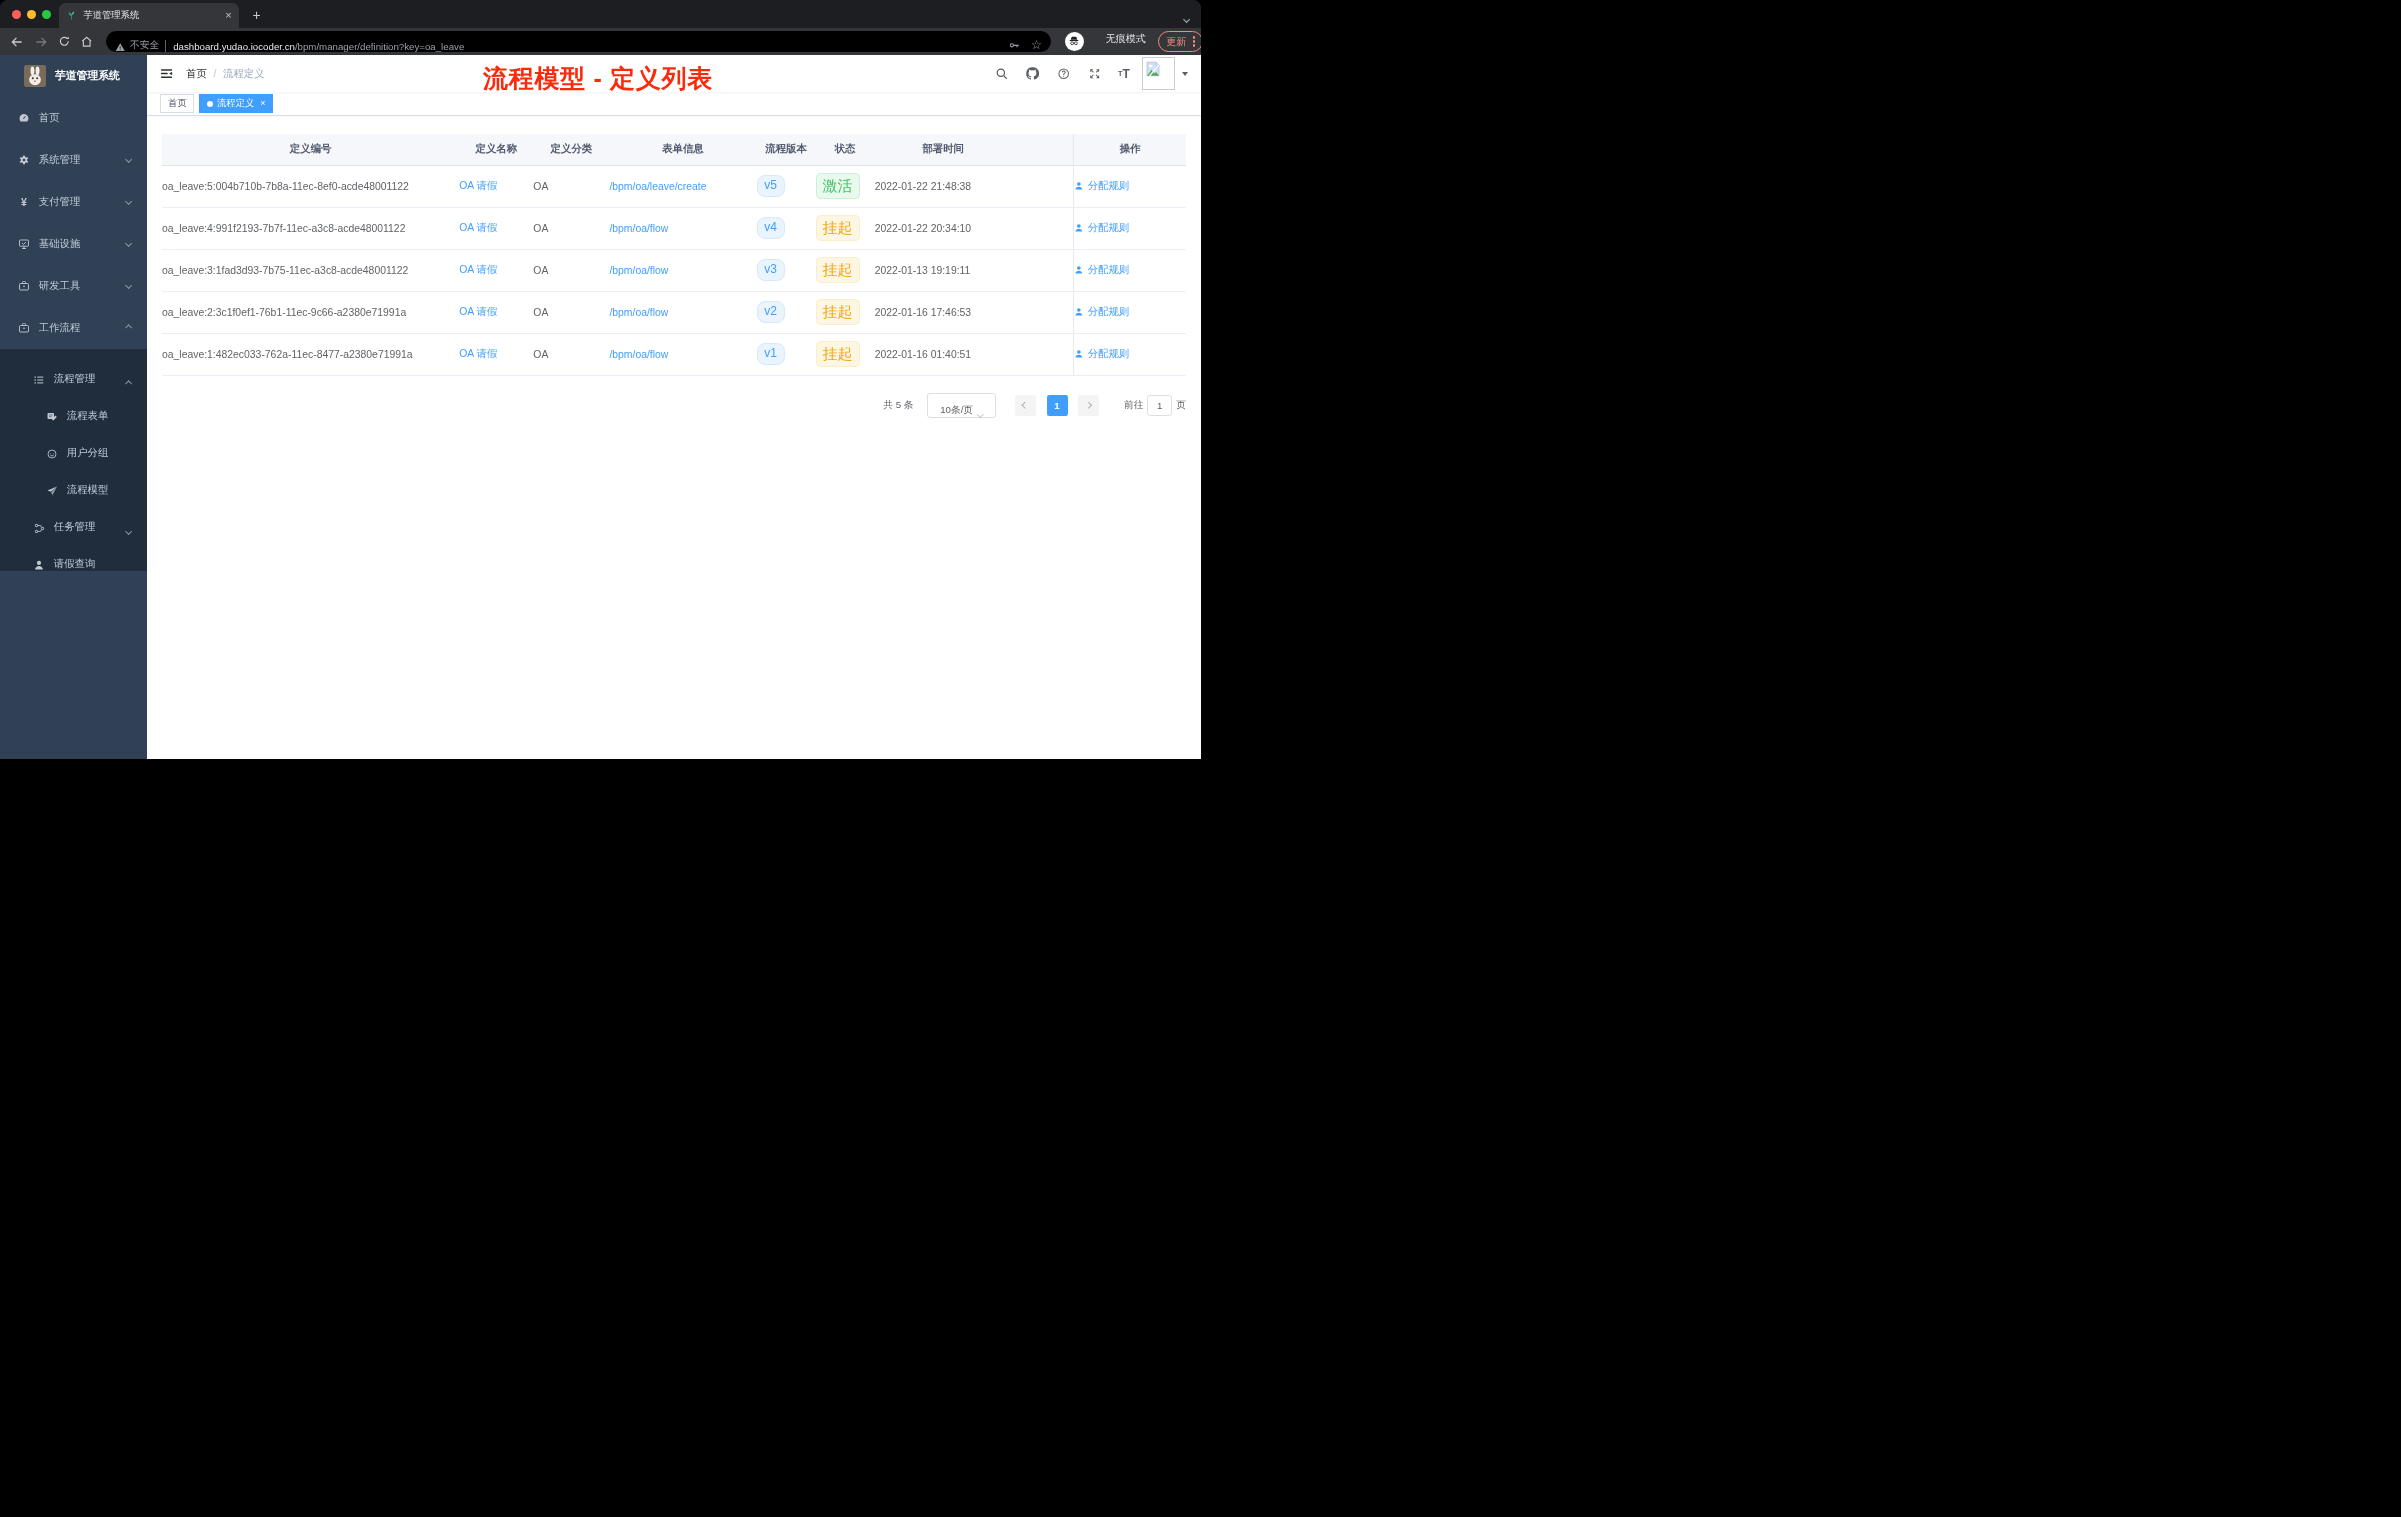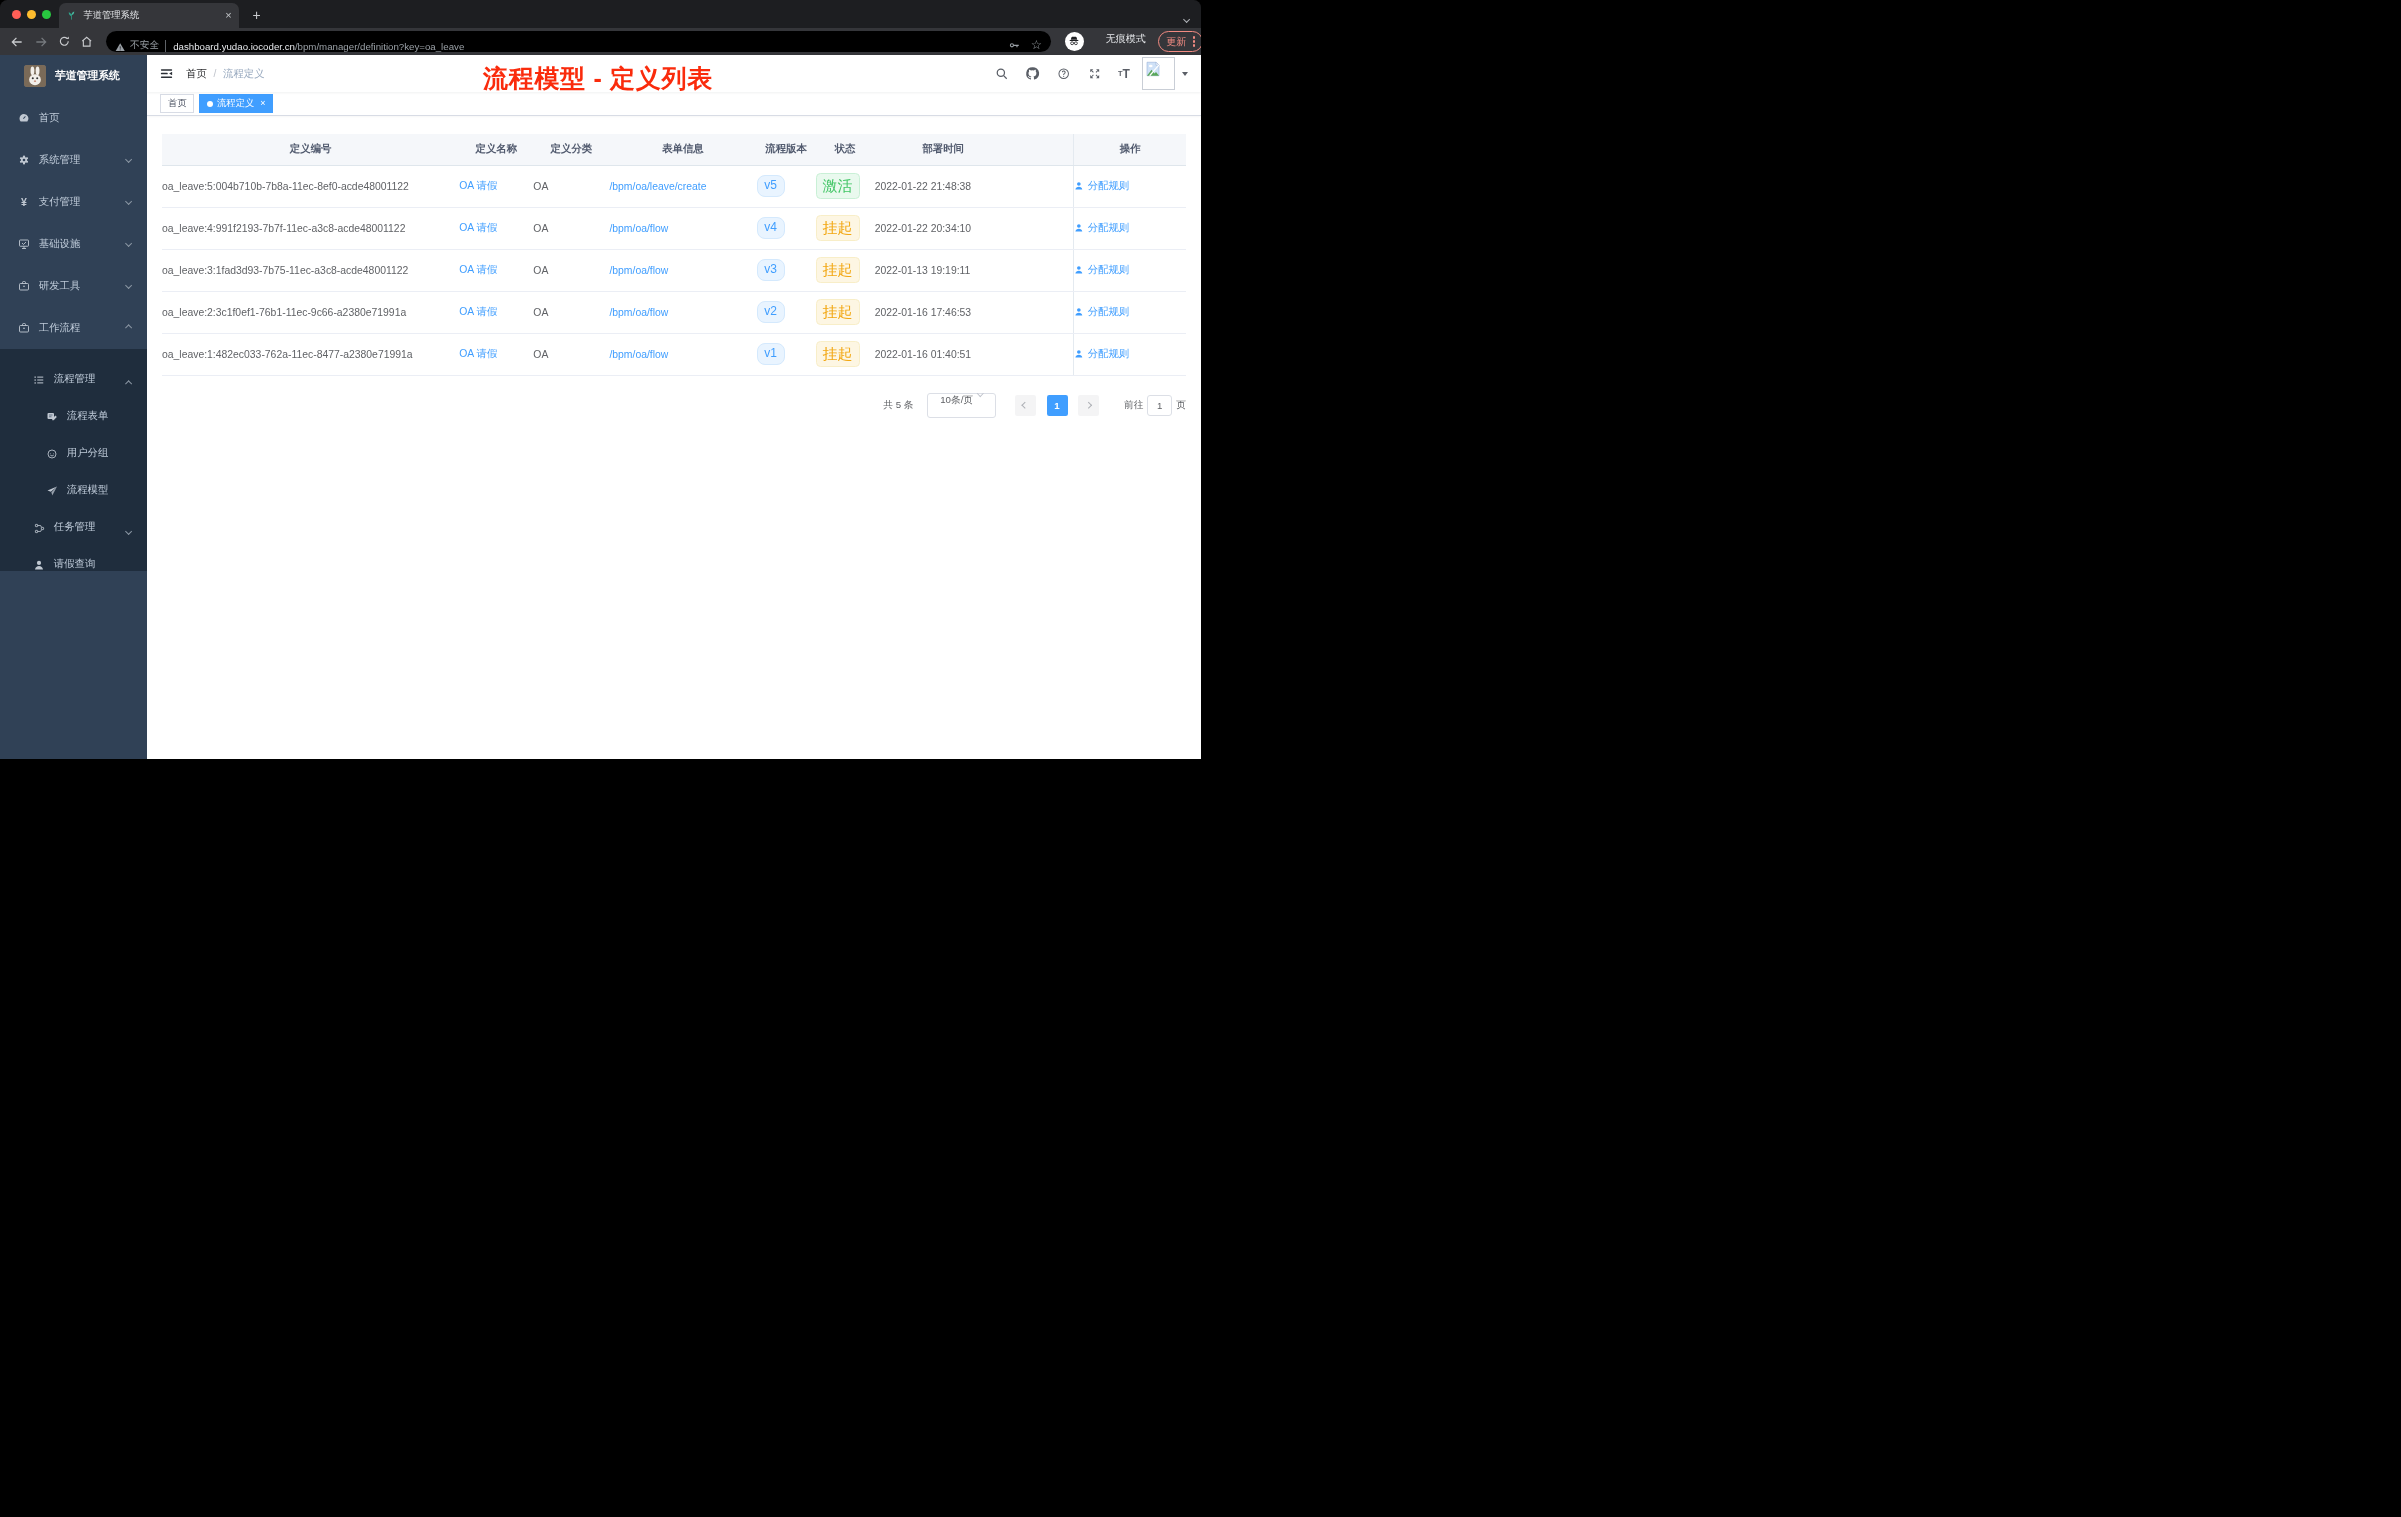--- a/index.html
+++ b/index.html
@@ -101,21 +101,21 @@
            color:#409eff; background:#e9f4ff; border:0.7px solid #d4e9fd; line-height:1.1; }
   .stag { display:inline-block; padding:3.7px 6px; font-size:15px; border-radius:4.5px; line-height:1.1; }
   .stag.success { color:#41c565; background:#e9f9ee; border:0.7px solid #c9f0d6; }
   .stag.warning { color:#f2a712; background:#fdf6e3; border:0.7px solid #f8eec8; }
   .op-link { color:#409eff; display:inline-flex; align-items:center; gap:3.7px; cursor:pointer; }
 
   .pagination { margin-top:17px; display:flex; align-items:center; justify-content:flex-end;
                 font-size:9.7px; color:#606266; }
   .pg-total { margin-right:13.4px; }
   .pg-select { width:69px; height:25px; border:0.7px solid #dcdfe6; border-radius:3px; display:flex;
-               align-items:flex-start; justify-content:center; gap:5px; color:#606266; margin-right:19.3px;
+               align-items:flex-end; justify-content:center; gap:5px; color:#606266; margin-right:19.3px;
                cursor:pointer; }
   .pg-select .chev { color:#c0c4cc; width:4.5px; height:4.5px; margin-top:-2.2px; }
   .pg-btn { width:21px; height:21px; background:#f4f4f5; border-radius:2.2px; display:flex;
             align-items:center; justify-content:center; color:#c0c4cc; cursor:default; }
   .pg-btn .chev { width:4.5px; height:4.5px; }
   .pg-page { width:21px; height:21px; background:#409eff; color:#fff; border-radius:2.2px; display:flex;
              align-items:center; justify-content:center; margin:0 10.4px; font-weight:bold; cursor:pointer; }
   .pg-prev { margin-left:0; } .pg-next { }
   .pg-goto { display:flex; align-items:center; gap:4px; margin-left:25px; }
   .pg-input { width:25px; height:21px; border:0.7px solid #dcdfe6; border-radius:3px; text-align:center;

